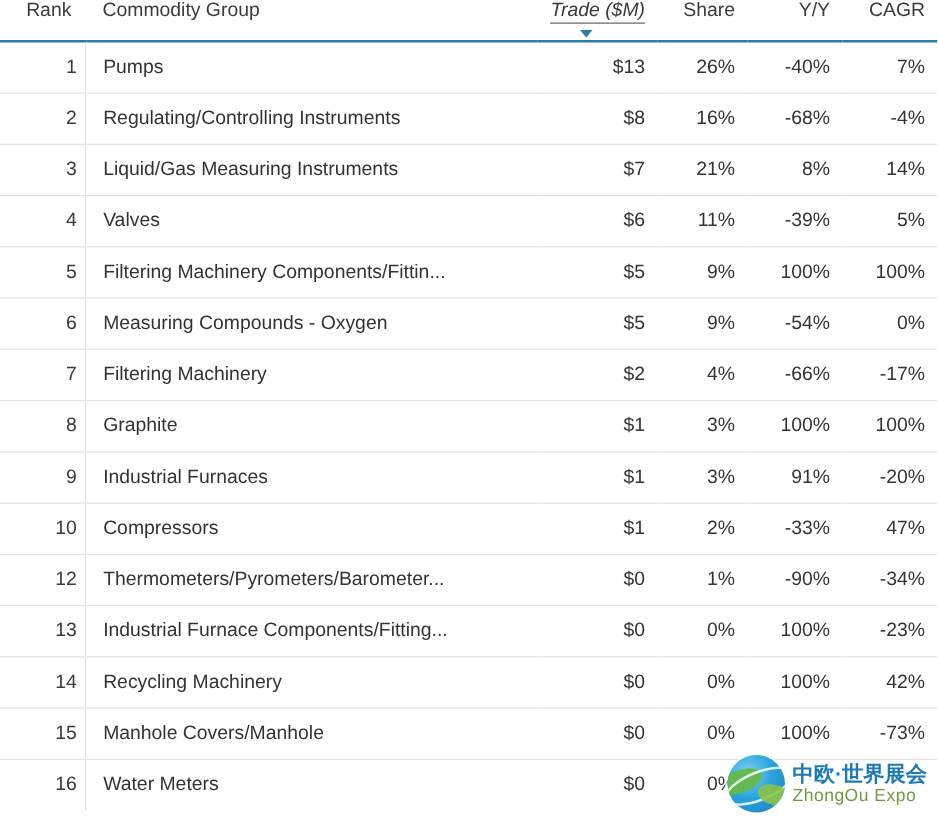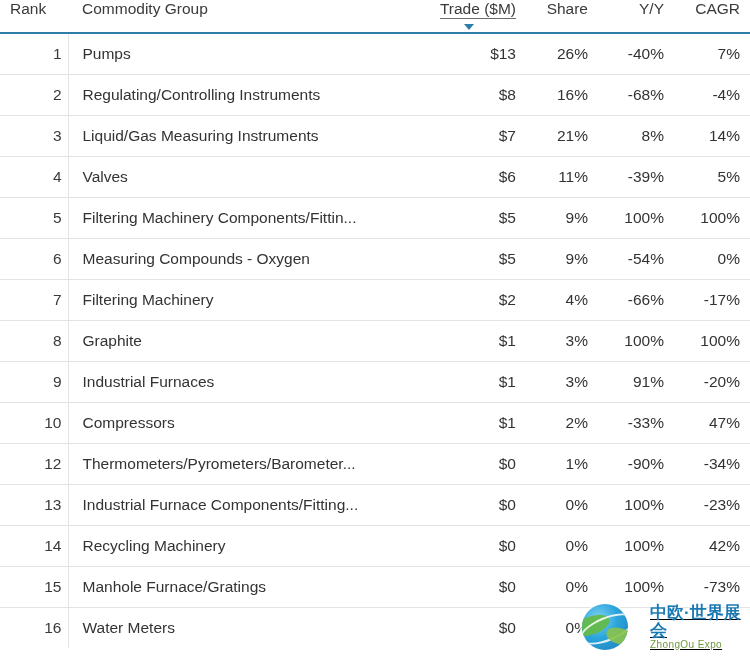--- a/index.html
+++ b/index.html
@@ -34,34 +34,35 @@
   thead th {
     font-weight: normal;
     font-size: 15.5px;
     color: #3a3a3a;
     padding: 0 0 14px 0;
     vertical-align: bottom;
     border-bottom: 2px solid #2e7ca8;
     background: #ffffff;
   }
   thead th.h-rank {
-    text-align: left;
+    text-align: center;
     padding-left: 10px;
   }
   thead th.h-name {
     text-align: left;
     padding-left: 14px;
     margin-top: 11px;
   }
   thead th.h-num {
     text-align: right;
     padding-right: 10px;
   }
   thead th.h-trade {
     position: relative;
+    font-style: italic;
   }
   .sort-label {
     border-bottom: 1px solid #6b6b6b;
     padding-bottom: 1px;
   }
   .sort-arrow {
     position: absolute;
     left: 50%;
     margin-left: -14px;
     bottom: 2px;
@@ -100,23 +101,22 @@
 
   
   .watermark {
     position: absolute;
     right: 8px;
     bottom: 6px;
     width: 160px;
     height: 54px;
     display: flex;
     align-items: center;
-    gap: 22px;
+    gap: 6px;
     pointer-events: none;
-    text-decoration: underline;
   }
   .wm-globe {
     position: relative;
     width: 46px;
     height: 46px;
     border-radius: 50%;
     background: radial-gradient(circle at 35% 32%, #7fd3f2 0%, #2aa4dc 45%, #1c7ab8 100%);
     box-shadow: 0 0 0 2px rgba(255,255,255,0.65);
     overflow: hidden;
     flex: 0 0 auto;
@@ -156,21 +156,21 @@
     line-height: 1.05;
   }
   .wm-cn {
     font-size: 17px;
     font-weight: bold;
     color: #1b7ab5;
     letter-spacing: 0px;
     text-shadow: 0 0 2px #fff, 0 0 3px #fff;
   }
   .wm-en {
-    font-size: 10px;
+    font-size: 14px;
     color: #6f9a3f;
     letter-spacing: .4px;
     text-shadow: 0 0 2px #fff;
   }
 </style>
 </head>
 <body>
 
 <div class="table-wrap">
 
@@ -306,21 +306,21 @@
       <tr>
         <td class="t-rank">14</td>
         <td class="t-name">Recycling Machinery</td>
         <td class="t-num">$0</td>
         <td class="t-num">0%</td>
         <td class="t-num">100%</td>
         <td class="t-num">42%</td>
       </tr>
       <tr>
         <td class="t-rank">15</td>
-        <td class="t-name">Manhole Furnace/Gratings</td>
+        <td class="t-name">Manhole Covers/Manhole</td>
         <td class="t-num">$0</td>
         <td class="t-num">0%</td>
         <td class="t-num">100%</td>
         <td class="t-num">-73%</td>
       </tr>
       <tr>
         <td class="t-rank">16</td>
         <td class="t-name">Water Meters</td>
         <td class="t-num">$0</td>
         <td class="t-num">0%</td>

